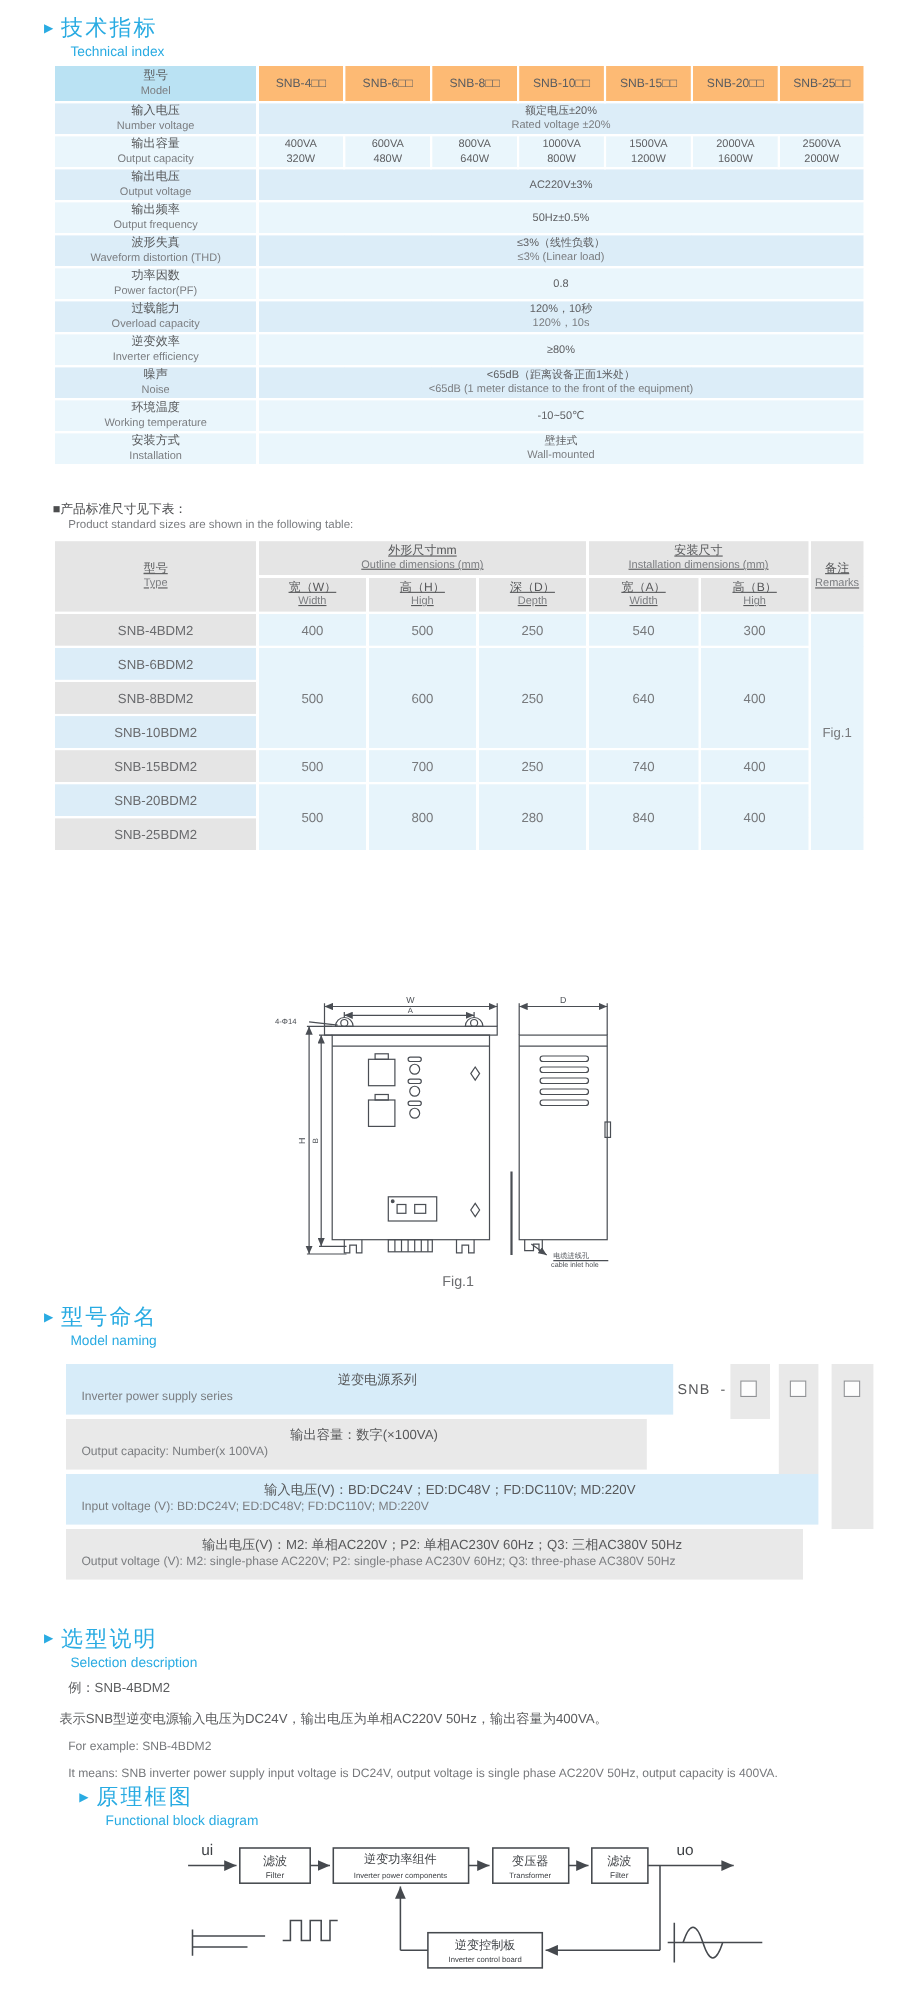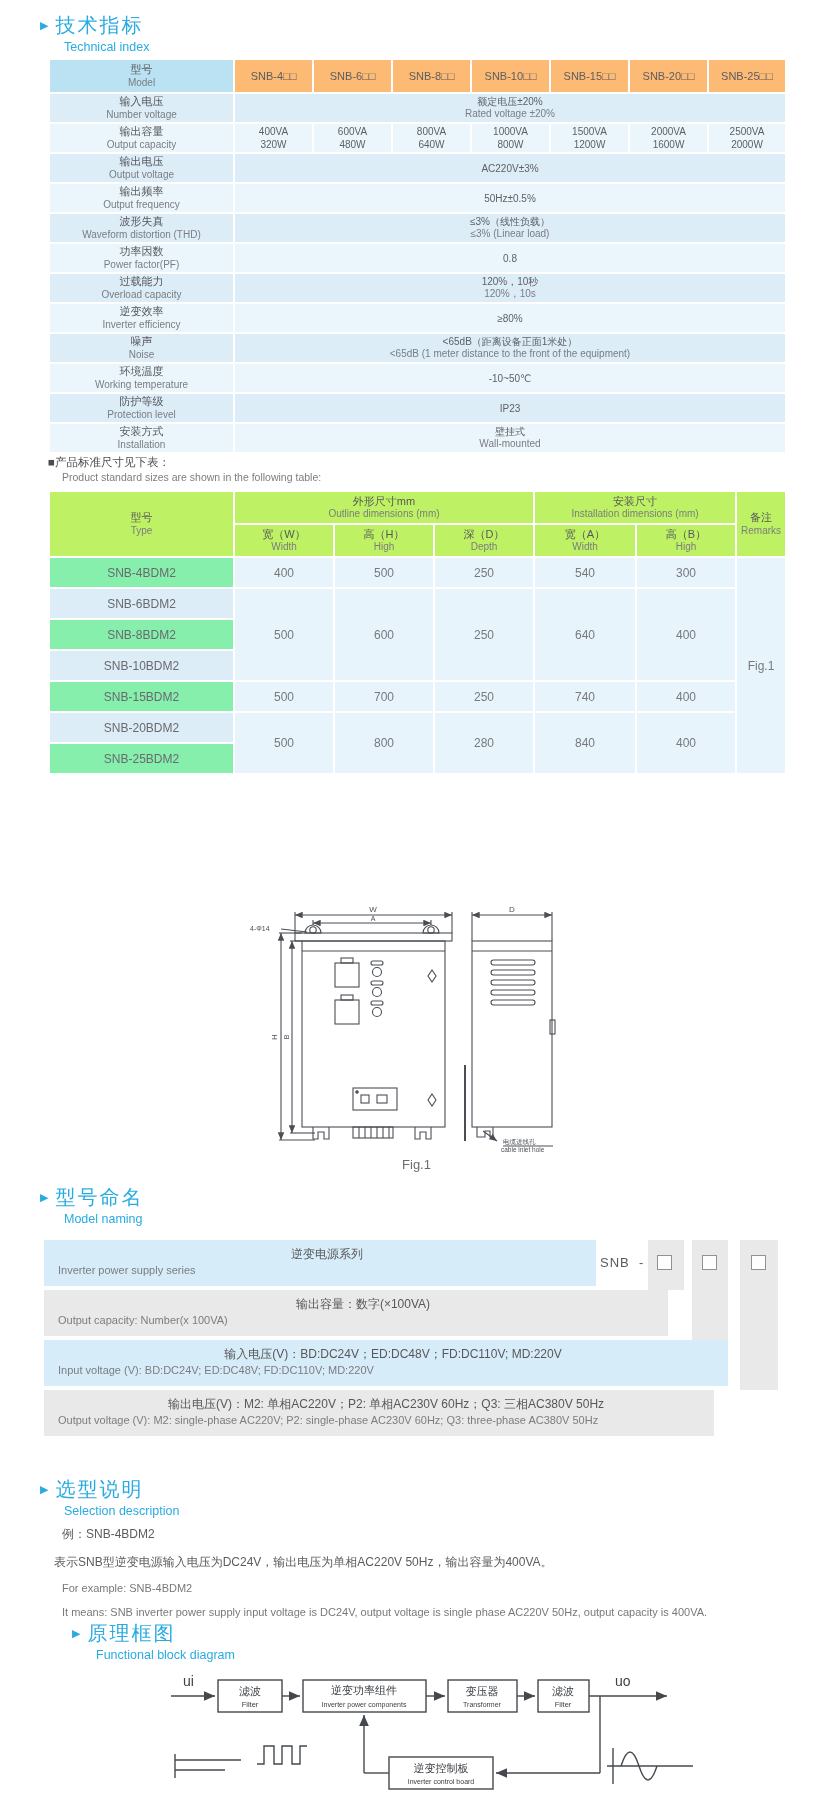--- a/index.html
+++ b/index.html
@@ -25,22 +25,22 @@
   .spec thead th.chip { background:#fdba74; color:#5b5d60; font-size:11px; }
   .rowA td { background:#dcedf8; }
   .rowB td { background:#eaf6fc; }
   .zh { font-size:11px; color:#57585a; line-height:1.25;text-align:center; }
   .en { font-size:10px; color:#7b7d80; line-height:1.2; }
   .v1 { font-size:10px; color:#5f6063; line-height:1.3; }
   .v2 { font-size:10px; color:#7b7d80; line-height:1.25; }
 
   .size thead tr { height:33px; }
   .size tbody tr { height:31px; }
-  .size thead th { background:#bef264; }
-  .size td.typeA { background:#86efac; font-size:12px; color:#696a6d; }
+  .size thead th { background:#e5e5e5;text-decoration:underline; }
+  .size td.typeA { background:#e5e5e5; font-size:12px; color:#696a6d; }
   .size td.typeB { background:#dcedf8; font-size:12px; color:#696a6d; }
   .size td.val { background:#e7f4fb; font-size:12px; color:#77797c; }
 
   .note-zh { font-size:11.5px; color:#4c4d4f; }
   .note-en { font-size:10.5px; color:#7b7d80; }
 
   .naming { width:739px; height:200px; }
   .nrow { position:absolute; left:0; height:46px; padding:7px 0 0 14px; }
   .nrow .zh { font-size:12px; }
   .nrow .en { font-size:11px; margin-top:2px; }
@@ -200,29 +200,20 @@
           <div class="v2">&lt;65dB (1 meter distance to the front of the equipment)</div>
         </td>
       </tr>
       <tr class="rowB">
         <td>
           <div class="zh">环境温度</div>
           <div class="en">Working temperature</div>
         </td>
         <td colspan="7">
           <div class="v1">-10~50℃</div>
-        </td>
-      </tr>
-      <tr class="rowA">
-        <td>
-          <div class="zh">防护等级</div>
-          <div class="en">Protection level</div>
-        </td>
-        <td colspan="7">
-          <div class="v1">IP23</div>
         </td>
       </tr>
       <tr class="rowB">
         <td>
           <div class="zh">安装方式</div>
           <div class="en">Installation</div>
         </td>
         <td colspan="7">
           <div class="v1">壁挂式</div>
           <div class="v2">Wall-mounted</div>
@@ -424,30 +415,30 @@
     <text x="266" y="247" font-size="6.5">cable inlet hole</text>
   </g>
 </svg>
 <div class="abs caption" style="top:1157px; left:48px; width:737px; text-align:center;">Fig.1</div>
 
 <div class="abs sec-title" style="top:1184px; left:40px;">
   <span class="bullet">▶</span><span>型号命名</span>
 </div>
 <div class="abs sec-sub" style="top:1212px; left:64px;">Model naming</div>
 
-<div class="abs naming" style="top:1240px; left:44px;">
+<div class="abs naming" style="top:1240px; left:60px;">
   <div class="nstrip" style="left:604px; width:36px; height:50px;"></div>
   <div class="nstrip" style="left:648px; width:36px; height:100px;"></div>
   <div class="nstrip" style="left:696px; width:38px; height:150px;"></div>
   <div id="naming-rows">
       <div class="nrow nblue" style="top: 0px; width: 552px;">
         <div class="zh">逆变电源系列</div>
         <div class="en">Inverter power supply series</div>
       </div>
-      <div class="nrow ngray" style="top: 50px; width: 624px;">
+      <div class="nrow ngray" style="top: 50px; width: 528px;">
         <div class="zh">输出容量：数字(×100VA)</div>
         <div class="en">Output capacity: Number(x 100VA)</div>
       </div>
       <div class="nrow nblue" style="top: 100px; width: 684px;">
         <div class="zh">输入电压(V)：BD:DC24V；ED:DC48V；FD:DC110V; MD:220V</div>
         <div class="en">Input voltage (V): BD:DC24V; ED:DC48V; FD:DC110V; MD:220V</div>
       </div>
       <div class="nrow ngray" style="top: 150px; width: 670px;">
         <div class="zh">输出电压(V)：M2: 单相AC220V；P2: 单相AC230V 60Hz；Q3: 三相AC380V 50Hz</div>
         <div class="en">Output voltage (V): M2: single-phase AC220V; P2: single-phase AC230V 60Hz; Q3: three-phase AC380V 50Hz</div>

